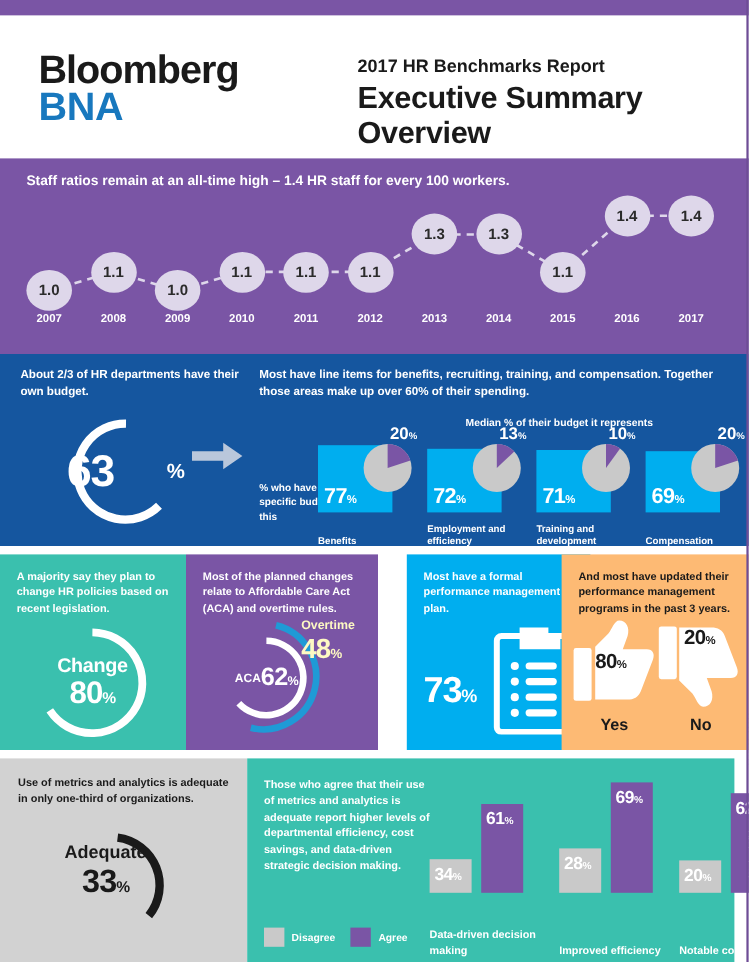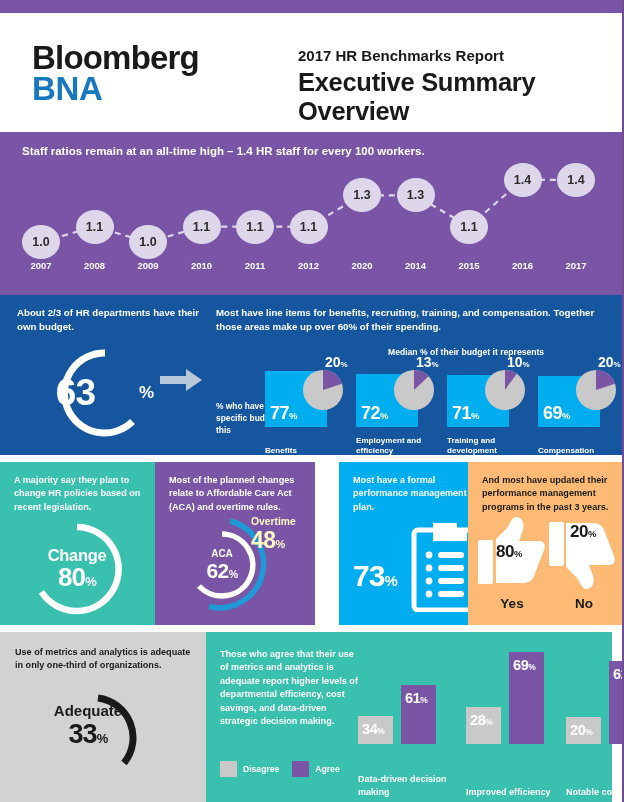--- a/index.html
+++ b/index.html
@@ -163,21 +163,21 @@
     color: #ffffff;
   }
   .donut-change-lbl .w { font-size: 16.5px; font-weight: bold; letter-spacing: -0.3px; }
   .donut-change-lbl .v { font-size: 26px; font-weight: bold; letter-spacing: -0.8px; margin-top: -3px;}
   .donut-change-lbl .v .p { font-size: 13px; }
 
   .aca-rings { position: absolute; left: 16px; top: 52px; }
   .aca-lbl {
     position: absolute; left: 16px; top: 52px;
     width: 102px; height: 102px;
-    display: flex; flex-direction: column; align-items: center; justify-content: center;
+    display: flex; flex-direction: row; align-items: center; justify-content: center;
     color: #ffffff;
   }
   .aca-lbl .w { font-size: 10px; font-weight: bold; }
   .aca-lbl .v { font-size: 21px; font-weight: bold; letter-spacing: -0.6px; }
   .aca-lbl .v .p { font-size: 10.5px; }
   .ot-lbl {
     position: absolute; left: 96px; top: 54px;
     color: #fef9c3; text-align: left;
   }
   .ot-lbl .w { font-size: 10.3px; font-weight: bold; display: block; }
@@ -224,21 +224,21 @@
 
   .bottom-right {
     position: absolute; left: 206px; top: 632px;
     width: 406px; height: 170px; background: #3ac0ae;
   }
   .br-head {
     position: absolute; left: 14px; top: 16px; width: 140px;
     font-size: 9.1px; font-weight: bold; color: #ffffff; line-height: 1.48;
   }
   .legend { position: absolute; left: 14px; top: 129px; display: flex; gap: 13px; }
-  .legend-item { display: flex; align-items: center; gap: 6px; }
+  .legend-item { display: flex; align-items: center; gap: 6px; margin-top: 12px; }
   .legend-swatch { width: 17px; height: 16px; }
   .legend-text { font-size: 8.6px; font-weight: bold; color: #ffffff; }
 
   .bargroup { position: absolute; top: 10px; height: 160px; }
   .bar {
     position: absolute; bottom: 58px; width: 35px;
   }
   .bar.dis { background: #c9c9c9; left: 0; }
   .bar.agr { background: #7a55a5; left: 43px; }
   .bar-val {
@@ -336,21 +336,21 @@
         </div>
     </div>
 
     <div class="tl-years" id="tl-years">
         <div class="tl-year" style="left: 19px;">2007</div>
         <div class="tl-year" style="left: 72.5px;">2008</div>
         <div class="tl-year" style="left: 126px;">2009</div>
         <div class="tl-year" style="left: 179.5px;">2010</div>
         <div class="tl-year" style="left: 233px;">2011</div>
         <div class="tl-year" style="left: 286.5px;">2012</div>
-        <div class="tl-year" style="left: 340px;">2020</div>
+        <div class="tl-year" style="left: 340px;">2013</div>
         <div class="tl-year" style="left: 393.5px;">2014</div>
         <div class="tl-year" style="left: 447px;">2015</div>
         <div class="tl-year" style="left: 500.5px;">2016</div>
         <div class="tl-year" style="left: 554px;">2017</div>
       </div>
   </div>
 
   <div class="band-budget">
     <div class="bud-left-head">About 2/3 of HR departments have their own budget.</div>
     <div class="bud-right-head">Most have line items for benefits, recruiting, training, and compensation. Together those areas make up over 60% of their spending.</div>
@@ -508,21 +508,21 @@
         <div class="legend-item">
           <span class="legend-swatch" style="background: rgb(122, 85, 165);"></span>
           <span class="legend-text">Agree</span>
         </div>
       </div>
     <div id="bargroups">
         <div class="bargroup" style="left: 152px; width: 92px;">
           <div class="bar dis" style="height: 28px;">
             <div class="bar-val"><span class="n">34</span><span class="p">%</span></div>
           </div>
-          <div class="bar agr" style="height: 59px;">
+          <div class="bar agr" style="height: 74px;">
             <div class="bar-val"><span class="n">61</span><span class="p">%</span></div>
           </div>
           <div class="bar-cat">Data-driven decision making</div>
         </div>
         <div class="bargroup" style="left: 260px; width: 92px;">
           <div class="bar dis" style="height: 37.3px;">
             <div class="bar-val"><span class="n">28</span><span class="p">%</span></div>
           </div>
           <div class="bar agr" style="height: 92px;">
             <div class="bar-val"><span class="n">69</span><span class="p">%</span></div>

